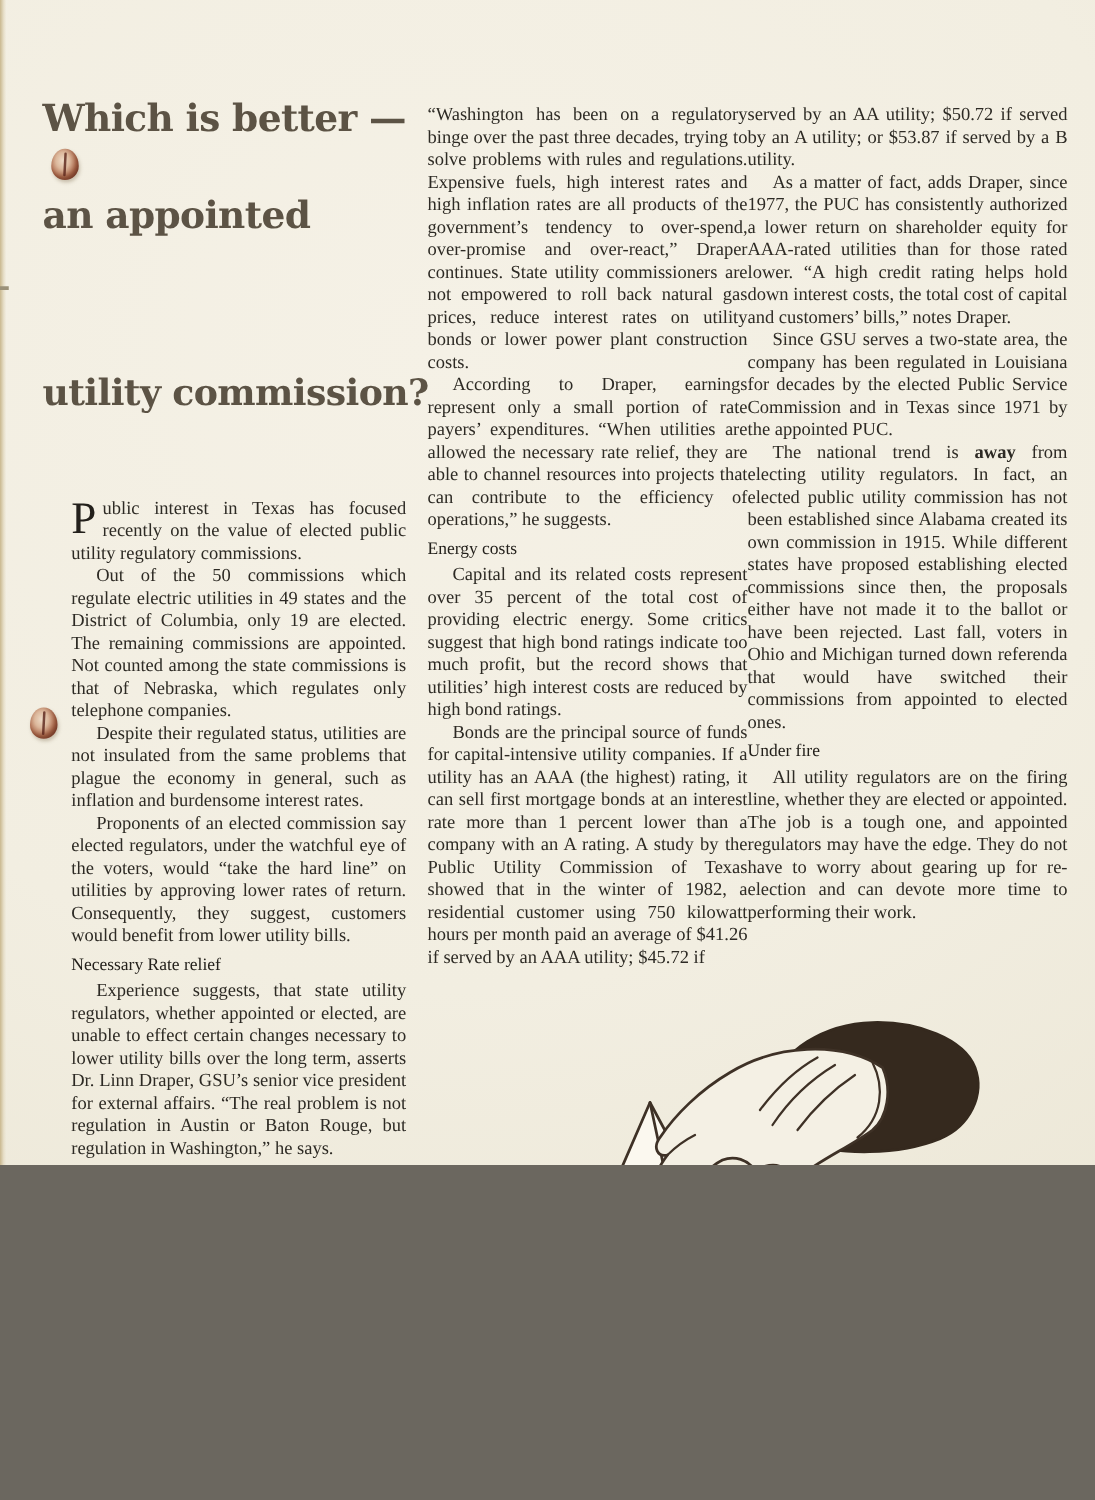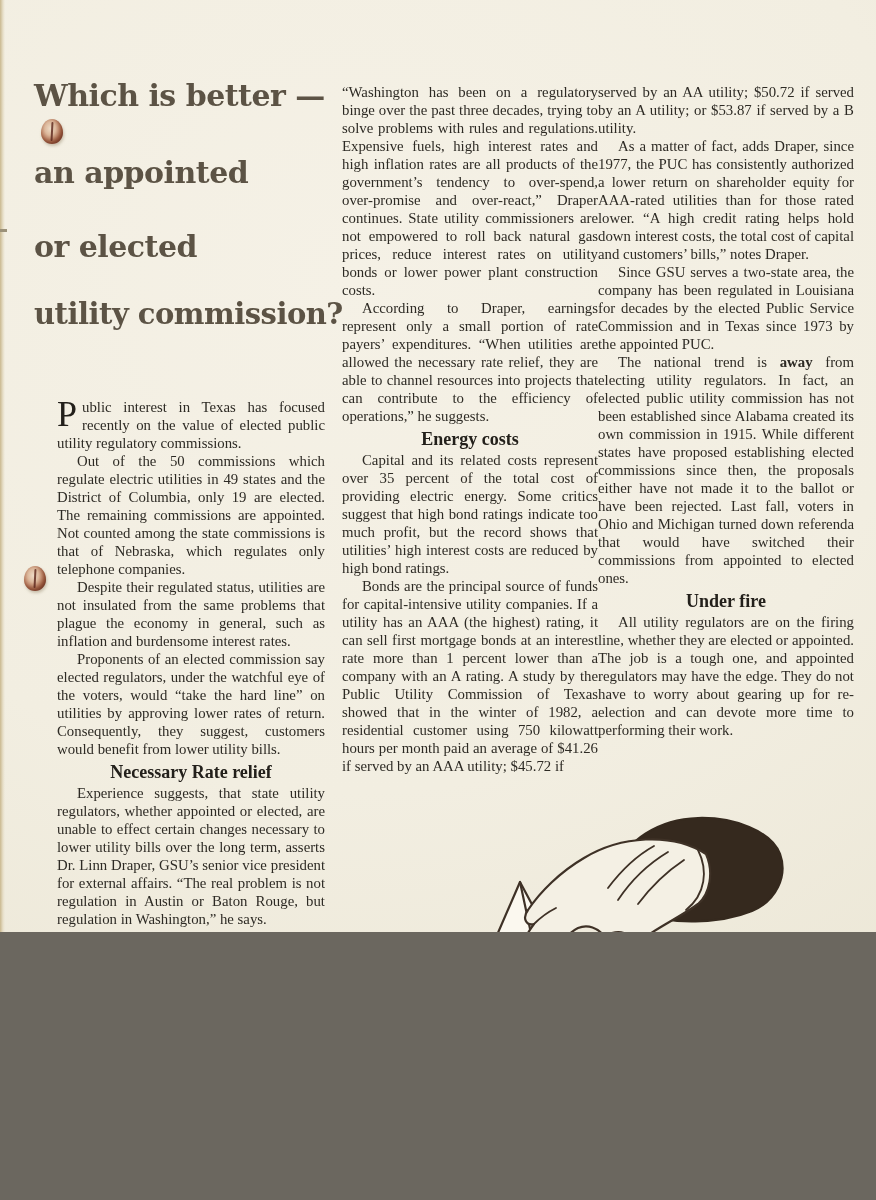--- a/index.html
+++ b/index.html
@@ -29,21 +29,21 @@
   .bean::after{content:"";position:absolute;left:46%;top:12%;width:2px;height:76%;
     background:#5a241a;border-radius:2px;transform:rotate(3deg);opacity:.8;}
   .bean-a{left:41px;top:119px;}
   .bean-b{left:24px;top:566px;}
   .bean-c{left:27px;top:1012px;}
 
   
   .col{position:absolute;color:#2d2a24;}
   .col p{margin:0;text-indent:1.35em;font-size:14.8px;line-height:18px;text-align:justify;}
   .col p.noindent{text-indent:0;}
-  .col h3{margin:5px 0 2px;font-size:18px;line-height:19px;font-weight:bold;color:#23201b;text-align:center;}
+  .col h3{margin:5px 0 2px;font-size:14px;line-height:19px;font-weight:normal;color:#23201b;}
   .col1{left:57px;top:398px;width:268px;}
   .col2{left:330px;top:83px;width:256px;margin-left:12px;}
   .col3{left:598px;top:83px;width:256px;}
   .dropcap{float:left;font-size:36px;line-height:31px;padding:1px 5px 0 0;color:#23201b;}
 
   
   .illo{position:absolute;left:368px;top:812px;width:420px;height:330px;}
 
   .pageno{position:absolute;left:0;top:1130px;width:100%;text-align:center;
     font-family:"Liberation Sans", sans-serif;font-weight:bold;font-size:15px;color:#35312a;margin-top:28px;}
@@ -51,21 +51,20 @@
 </head>
 <body>
 
 <div class="page">
   <div class="edge"></div>
   <div class="scan-mark"></div>
 
   <div class="title-block">
     <div class="t t1">Which is better —</div>
     <div class="t t2">an appointed</div>
-    <div class="t t3">or elected</div>
     <div class="t t4">utility commission?</div>
   </div>
   <span class="bean bean-a"></span>
   <span class="bean bean-b"></span>
   <span class="bean bean-c"></span>
 
   <div class="col col1">
     <p class="noindent"><span class="dropcap">P</span><span>ublic interest in Texas has focused recently on the value of elected public utility regulatory commissions.</span></p>
     <p>Out of the 50 commissions which regulate electric utilities in 49 states and the District of Columbia, only 19 are elected. The remaining commissions are appointed. Not counted among the state commissions is that of Nebraska, which regulates only telephone companies.</p>
     <p>Despite their regulated status, utilities are not insulated from the same problems that plague the economy in general, such as inflation and burdensome interest rates.</p>
@@ -78,21 +77,21 @@
     <p class="noindent">“Washington has been on a regulatory binge over the past three decades, trying to solve problems with rules and regulations. Expensive fuels, high interest rates and high inflation rates are all products of the government’s tendency to over-spend, over-promise and over-react,” Draper continues. State utility commissioners are not empowered to roll back natural gas prices, reduce interest rates on utility bonds or lower power plant construction costs.</p>
     <p>According to Draper, earnings represent only a small portion of rate payers’ expenditures. “When utilities are allowed the necessary rate relief, they are able to channel resources into projects that can contribute to the efficiency of operations,” he suggests.</p>
     <h3>Energy costs</h3>
     <p>Capital and its related costs represent over 35 percent of the total cost of providing electric energy. Some critics suggest that high bond ratings indicate too much profit, but the record shows that utilities’ high interest costs are reduced by high bond ratings.</p>
     <p>Bonds are the principal source of funds for capital-intensive utility companies. If a utility has an AAA (the highest) rating, it can sell first mortgage bonds at an interest rate more than 1 percent lower than a company with an A rating. A study by the Public Utility Commission of Texas showed that in the winter of 1982, a residential customer using 750 kilowatt hours per month paid an average of $41.26 if served by an AAA utility; $45.72 if</p>
   </div>
 
   <div class="col col3">
     <p class="noindent">served by an AA utility; $50.72 if served by an A utility; or $53.87 if served by a B utility.</p>
     <p>As a matter of fact, adds Draper, since 1977, the PUC has consistently authorized a lower return on shareholder equity for AAA-rated utilities than for those rated lower. “A high credit rating helps hold down interest costs, the total cost of capital and customers’ bills,” notes Draper.</p>
-    <p>Since GSU serves a two-state area, the company has been regulated in Louisiana for decades by the elected Public Service Commission and in Texas since 1973 by the appointed PUC.</p>
+    <p>Since GSU serves a two-state area, the company has been regulated in Louisiana for decades by the elected Public Service Commission and in Texas since 1971 by the appointed PUC.</p>
     <p><span>The national trend is </span><strong>away</strong><span> from electing utility regulators. In fact, an elected public utility commission has not been established since Alabama created its own commission in 1915. While different states have proposed establishing elected commissions since then, the proposals either have not made it to the ballot or have been rejected. Last fall, voters in Ohio and Michigan turned down referenda that would have switched their commissions from appointed to elected ones.</span></p>
     <h3>Under fire</h3>
     <p>All utility regulators are on the firing line, whether they are elected or appointed. The job is a tough one, and appointed regulators may have the edge. They do not have to worry about gearing up for re-election and can devote more time to performing their work.</p>
   </div>
 
   <svg class="illo" viewBox="0 0 420 330" xmlns="http://www.w3.org/2000/svg">
     <g stroke="#3e3126" stroke-width="2.2" fill="none" stroke-linecap="round" stroke-linejoin="round">
 
       <path d="M248,60 C256,28 292,7 330,6 C366,5 403,19 412,42 C420,64 408,89 384,99 C352,112 302,113 274,101 C256,93 243,78 248,60 Z" fill="#35291e" stroke="#35291e"></path>
 

